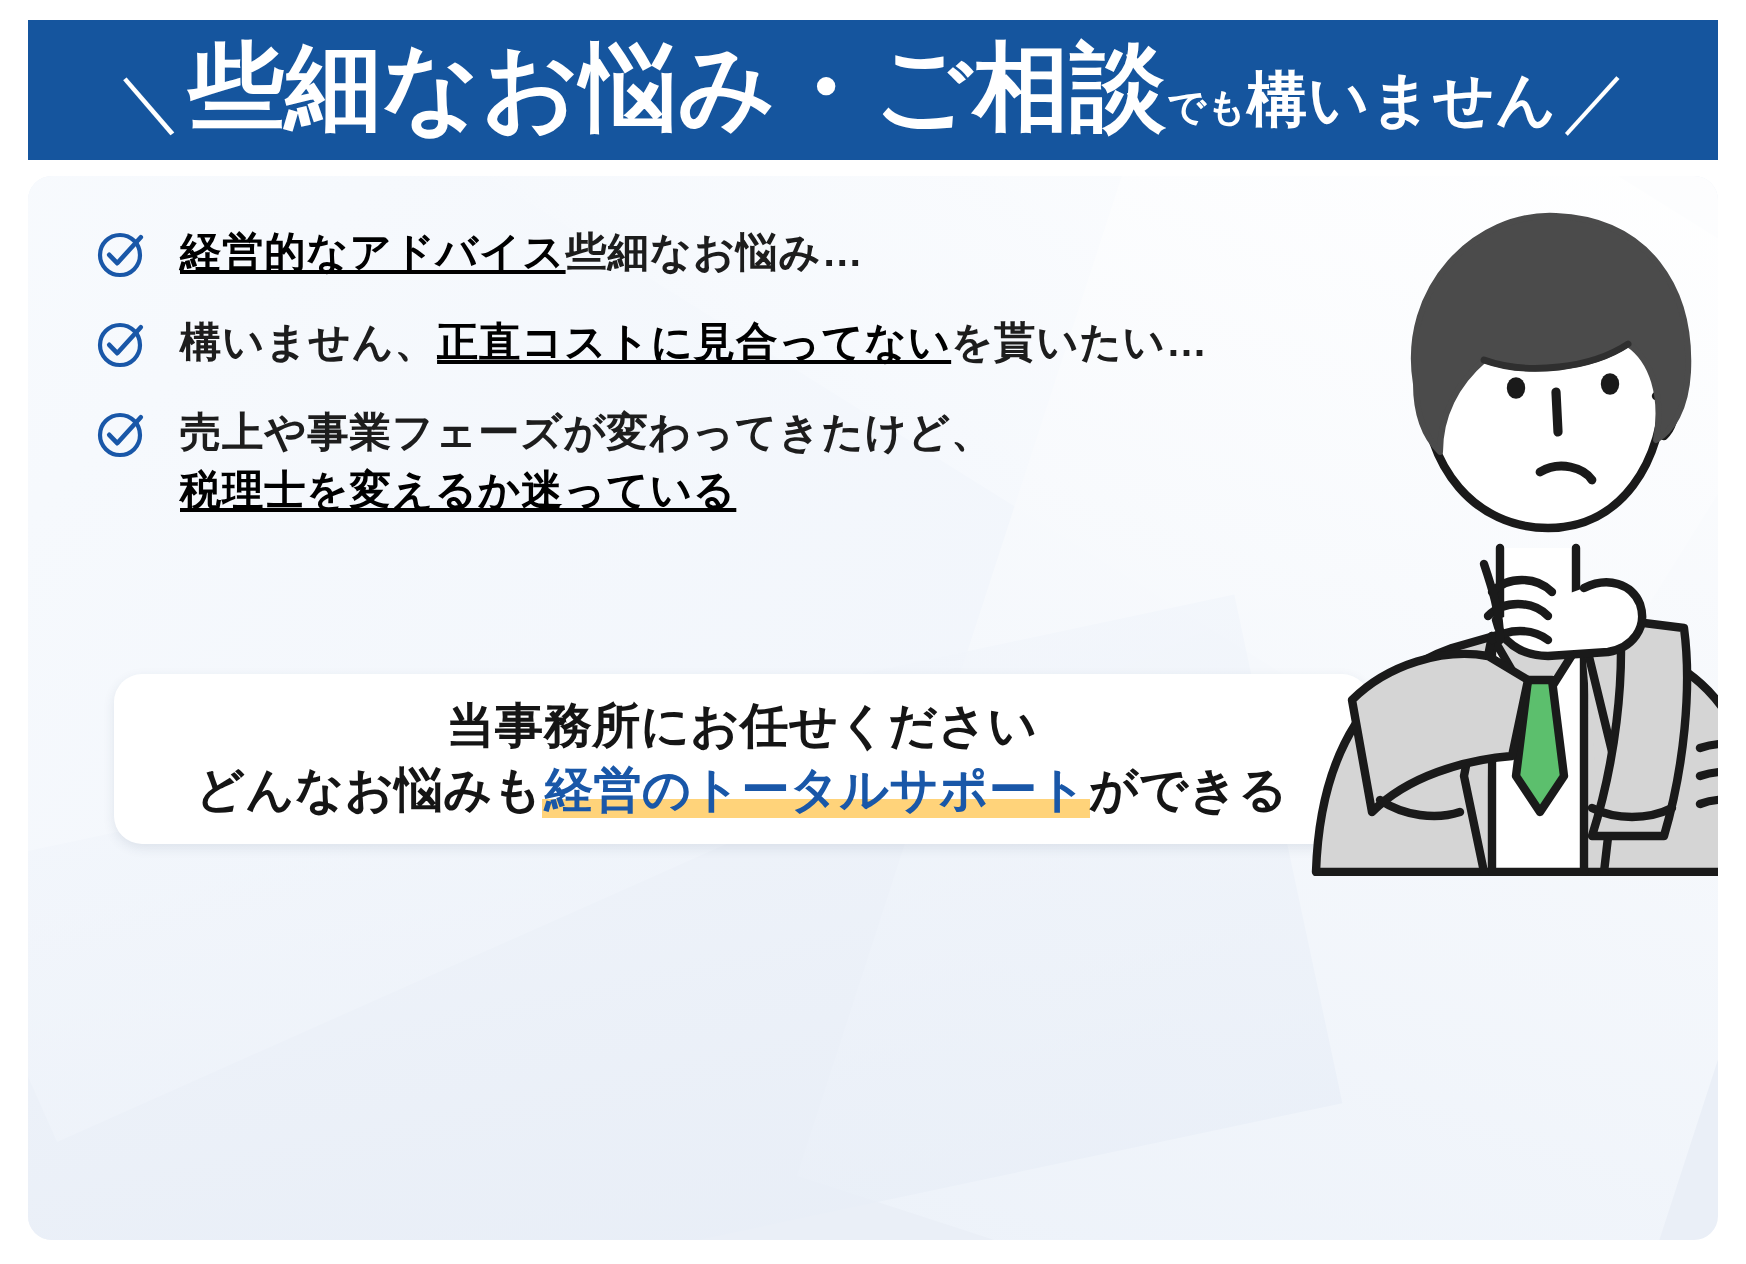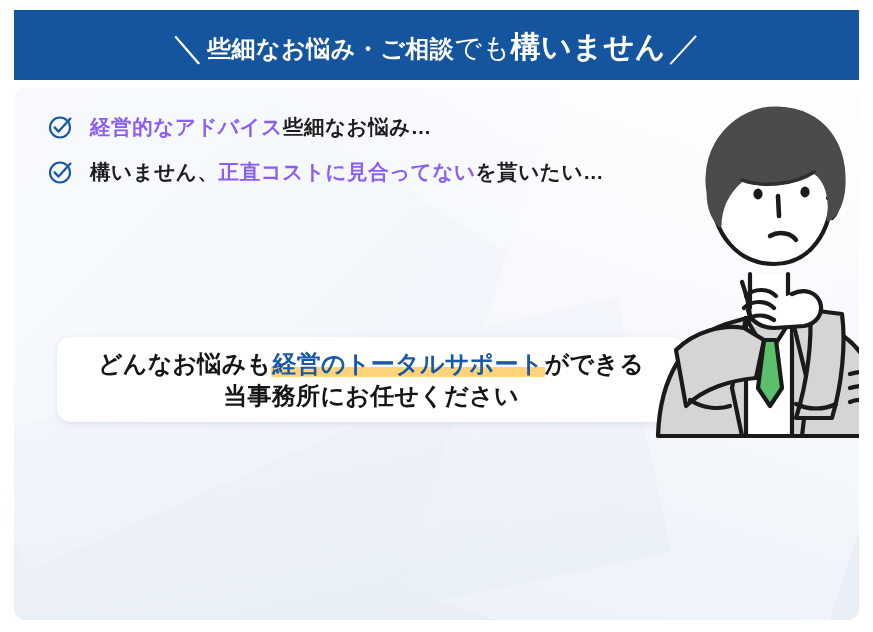--- a/index.html
+++ b/index.html
@@ -47,22 +47,22 @@
     align-items: baseline;
   }
   .header-title .slash {
     font-size: 34px;
     font-weight: 400;
     padding: 0 2px;
     transform: translateY(2px);
     display: inline-block;
   }
   .header-title .lead   { font-size: 30px; font-weight: 700; }
-  .header-title .strong { font-size: 24px; font-weight: 700; font-family: Liberation Serif, serif; }
-  .header-title .tail   { font-size: 27px; font-weight: 400; }
+  .header-title .strong { font-size: 48px; font-weight: 700; font-family: Liberation Serif, serif; }
+  .header-title .tail   { font-size: 19px; font-weight: 700; }
   .header-title .tail2  { font-size: 30px; font-weight: 700; }
 
   
   .panel {
     position: absolute;
     left: 14px;
     top: 88px;
     width: 845px;
     height: 532px;
     border-radius: 12px;
@@ -123,21 +123,21 @@
   }
   .check-icon svg { display: block; }
   .check-text {
     font-size: 20.5px;
     font-weight: 700;
     color: #1d1d1d;
     line-height: 1.42;
     letter-spacing: 0.6px;
     white-space: nowrap;
   }
-  .check-text .hl { color: #8b5cf6; }
+  .check-text .hl { color: #000000; text-decoration: underline; }
   .check-text .ln { display: block; }
 
   
   .arrow {
     position: absolute;
     left: 331px;
     top: 209px;
     width: 0; height: 0;
     border-left: 28px solid transparent;
     border-right: 28px solid transparent;
@@ -225,30 +225,42 @@
           <svg width="26" height="26" viewBox="0 0 26 26">
             <circle cx="12" cy="13.5" r="10" fill="none" stroke="#1957a8" stroke-width="2.1"></circle>
             <path d="M6.6 13.4 L10.6 17.6 L22.4 4.6" fill="none" stroke="#1957a8" stroke-width="2.3" stroke-linecap="round" stroke-linejoin="round"></path>
           </svg>
         </span>
         <span class="check-text">
           <span>構いません、</span><span class="hl">正直コストに見合ってない</span><span>を貰いたい…</span>
         </span>
       </div>
 
+      <div class="check-item">
+        <span class="check-icon">
+          <svg width="26" height="26" viewBox="0 0 26 26">
+            <circle cx="12" cy="13.5" r="10" fill="none" stroke="#1957a8" stroke-width="2.1"></circle>
+            <path d="M6.6 13.4 L10.6 17.6 L22.4 4.6" fill="none" stroke="#1957a8" stroke-width="2.3" stroke-linecap="round" stroke-linejoin="round"></path>
+          </svg>
+        </span>
+        <span class="check-text">
+          <span class="ln">売上や事業フェーズが変わってきたけど、</span>
+          <span class="ln hl">税理士を変えるか迷っている</span>
+        </span>
+      </div>
 
     </div>
 
     <div class="arrow"></div>
 
     <div class="callout">
+      <div class="callout-line">当事務所にお任せください</div>
       <div class="callout-line">
         <span>どんなお悩みも</span><span class="mark">経営のトータルサポート</span><span>ができる</span>
       </div>
-      <div class="callout-line">当事務所にお任せください</div>
     </div>
 
     <div class="person">
       <svg width="241" height="350" viewBox="0 0 241 350">
         <g stroke="#1a1a1a" stroke-width="4.2" stroke-linecap="round" stroke-linejoin="round" fill="none">
 
           <path d="M12 348 C14 286 40 250 80 236 L108 228 L150 228 L182 240
                    C218 254 236 292 238 348 Z" fill="#d5d5d5"></path>
 
           <path d="M100 230 L122 268 L146 230 L146 348 L100 348 Z" fill="#ffffff"></path>

